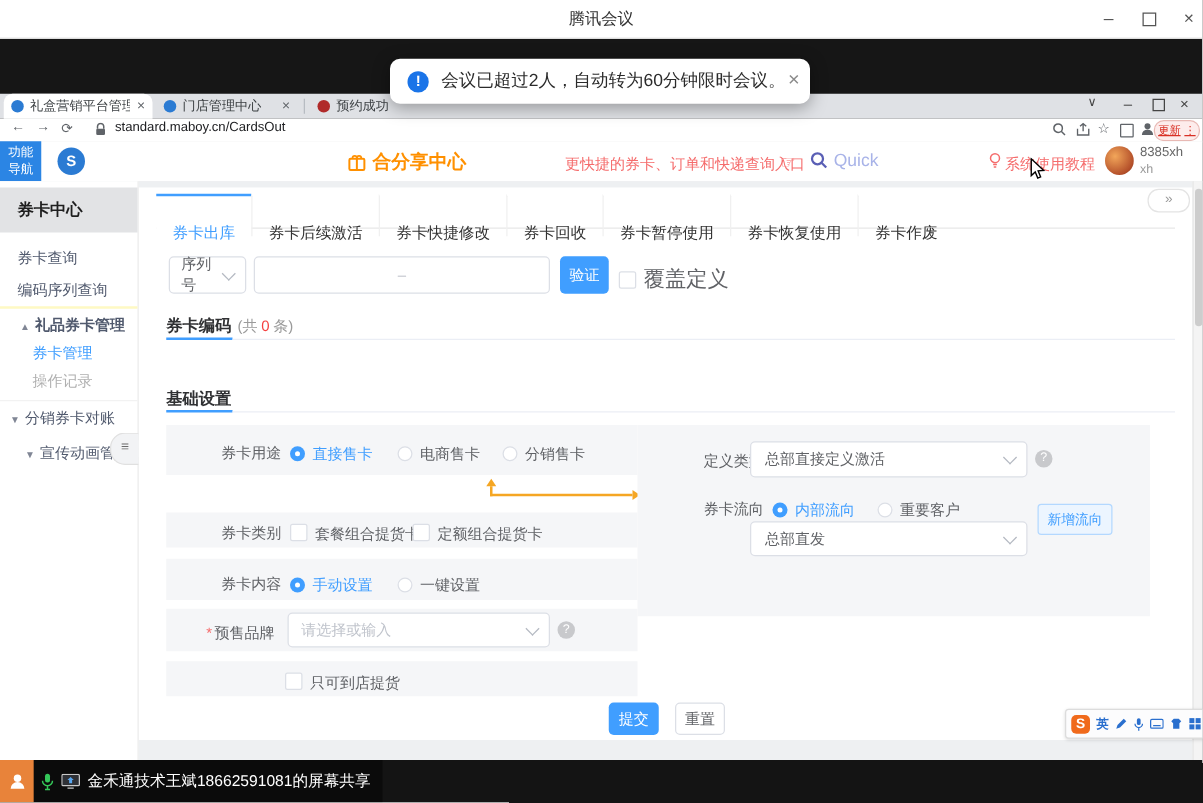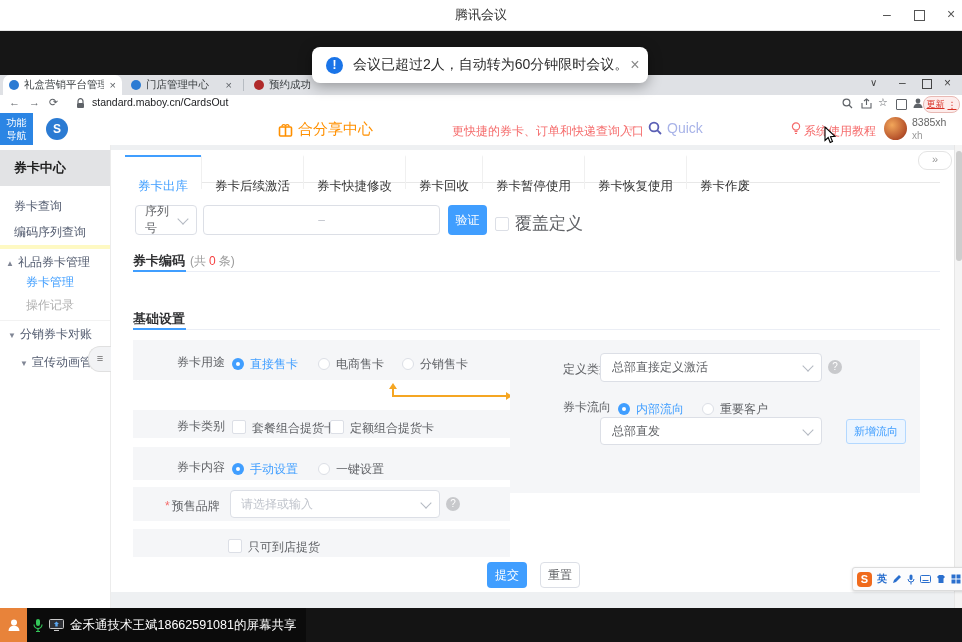--- a/index.html
+++ b/index.html
@@ -26,21 +26,21 @@
   .urlbar{left:0;top:95px;width:962px;height:18px;background:#fff;border-bottom:1px solid #e3e3e3;}
   .navico{top:96px;font-size:11px;color:#5f6368;}
   .urltext{left:92px;top:96px;font-size:10.5px;color:#202124;}
   .chromico{top:97px;color:#5f6368;font-size:11px;}
   .updatepill{left:923px;top:96px;width:35px;height:15px;border:1px solid #e8b9b4;border-radius:8px;background:#fdeceb;color:#d93025;font-size:9px;display:flex;align-items:center;justify-content:center;gap:3px;text-decoration:underline;}
   
   .appbar{left:0;top:113px;width:962px;height:32px;background:#fff;border-bottom:1px solid #ececec;}
   .navtoggle{left:0;top:113px;width:33px;height:32px;background:#2b85e4;color:#fff;font-size:10px;line-height:13px;text-align:center;padding-top:3px;box-sizing:border-box;}
   .brandlogo{left:46px;top:118px;width:22px;height:22px;border-radius:50%;background:#2b7bd3;color:#fff;font-size:12px;font-weight:bold;text-align:center;line-height:22px;}
   .brandname{left:76px;top:118px;font-size:17px;font-weight:bold;color:#2b7bd3;letter-spacing:1px;}
-  .sharecenter{left:278px;top:120px;font-size:15px;font-weight:normal;color:#ff9000;display:flex;align-items:center;gap:5px;}
+  .sharecenter{left:278px;top:120px;font-size:15px;font-weight:bold;color:#ff9000;display:flex;align-items:center;gap:5px;}
   .promo{left:452px;top:123px;font-size:12px;color:#f56c6c;}
   .handico{left:624px;top:121px;font-size:14px;color:#f56c6c;}
   .quickwrap{left:648px;top:120px;display:flex;align-items:center;gap:5px;}
   .quicktext{font-size:14px;color:#a8b3e8;}
   .bulb{left:791px;top:122px;}
   .tutorial{left:804px;top:123px;font-size:12px;color:#f56c6c;}
   .avatar{left:884px;top:117px;width:23px;height:23px;border-radius:50%;background:radial-gradient(circle at 35% 35%,#f2a65a,#b4502a 70%,#7a2f16);}
   .uname{left:912px;top:116px;font-size:10.5px;color:#666;line-height:13px;}
   .uname .sub{color:#9a9a9a;font-size:10px;}
   
@@ -211,21 +211,21 @@
     <div class="sub">xh</div>
   </div>
 
   <div class="abs workspace"></div>
   <div class="abs card"></div>
 
   <div class="abs sidebar"></div>
   <div class="abs sb-section">券卡中心</div>
   <div class="abs sb-item" style="top:193px;"><span>券卡查询</span></div>
   <div class="abs sb-item" style="top:219px;"><span>编码序列查询</span></div>
-  <div class="abs sb-item" style="top:245px;padding-left:6px;border-top:4px solid #fef9c3;"><span class="caret">▲</span><span>礼品券卡管理</span></div>
+  <div class="abs sb-item" style="top:245px;padding-left:16px;border-top:2px solid #fef9c3;font-weight:bold;"><span class="caret">▲</span><span>礼品券卡管理</span></div>
   <div class="abs sb-item sb-sub sb-active" style="top:269px;"><span>券卡管理</span></div>
   <div class="abs sb-item sb-sub sb-dim" style="top:292px;"><span>操作记录</span></div>
   <div class="abs sb-item" style="top:320px;padding-left:8px;border-top:1px solid #f2f2f2;"><span class="caret">▼</span><span>分销券卡对账</span></div>
   <div class="abs sb-item" style="top:349px;padding-left:20px;"><span class="caret">▼</span><span>宣传动画管理</span></div>
   <div class="abs sb-handle">≡</div>
 
   <div class="abs cardtabs">
     <div class="ctab active"><span>券卡出库</span></div>
     <div class="ctab"><span>券卡后续激活</span></div>
     <div class="ctab"><span>券卡快捷修改</span></div>
@@ -295,21 +295,21 @@
     <span class="chev"></span>
   </div>
   <span class="abs helpico" style="left:828px;top:360px;">?</span>
   <div class="abs flabel" style="left:563px;top:399px;">券卡流向</div>
   <div class="abs" style="left:618px;top:399px;"><span class="radio on"></span><span class="optblue">内部流向</span></div>
   <div class="abs" style="left:702px;top:399px;"><span class="radio"></span><span class="optgray">重要客户</span></div>
   <div class="abs selbox" style="left:600px;top:417px;width:222px;height:28px;padding-left:11px;">
     <span>总部直发</span>
     <span class="chev"></span>
   </div>
-  <button class="abs addflow" style="left:830px;top:419px;margin-left:16px;">新增流向</button>
+  <button class="abs addflow" style="left:830px;top:403px;">新增流向</button>
 
   <button class="abs submitbtn">提交</button>
   <button class="abs resetbtn">重置</button>
 
   <div class="abs pagescroll">
       <div class="thumb"></div>
     </div>
 
   <div class="abs imebar">
     <span class="slogo">S</span>

